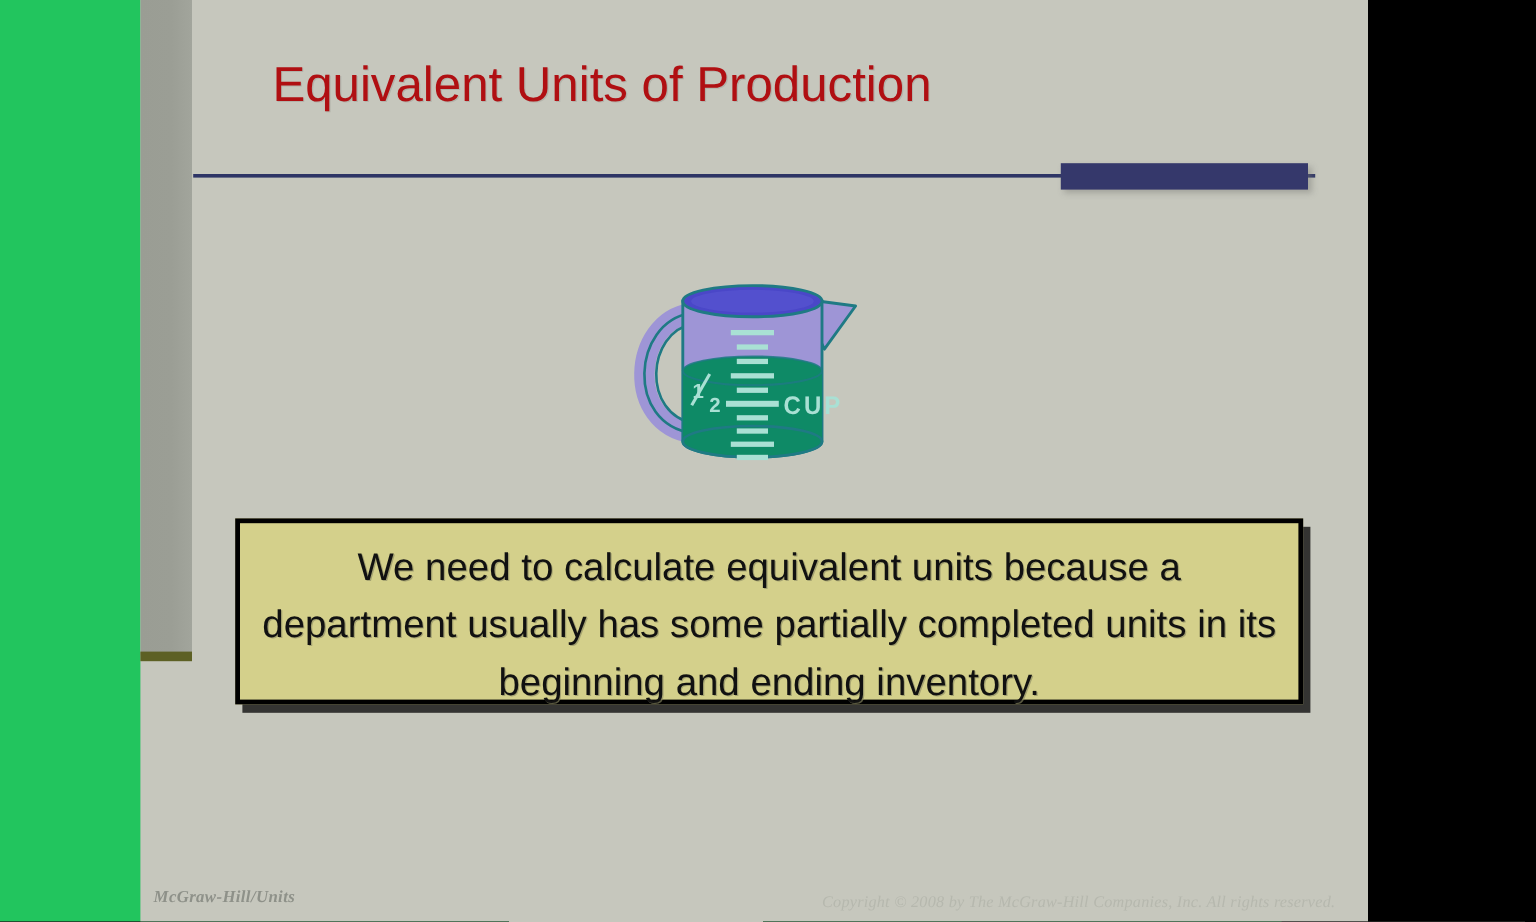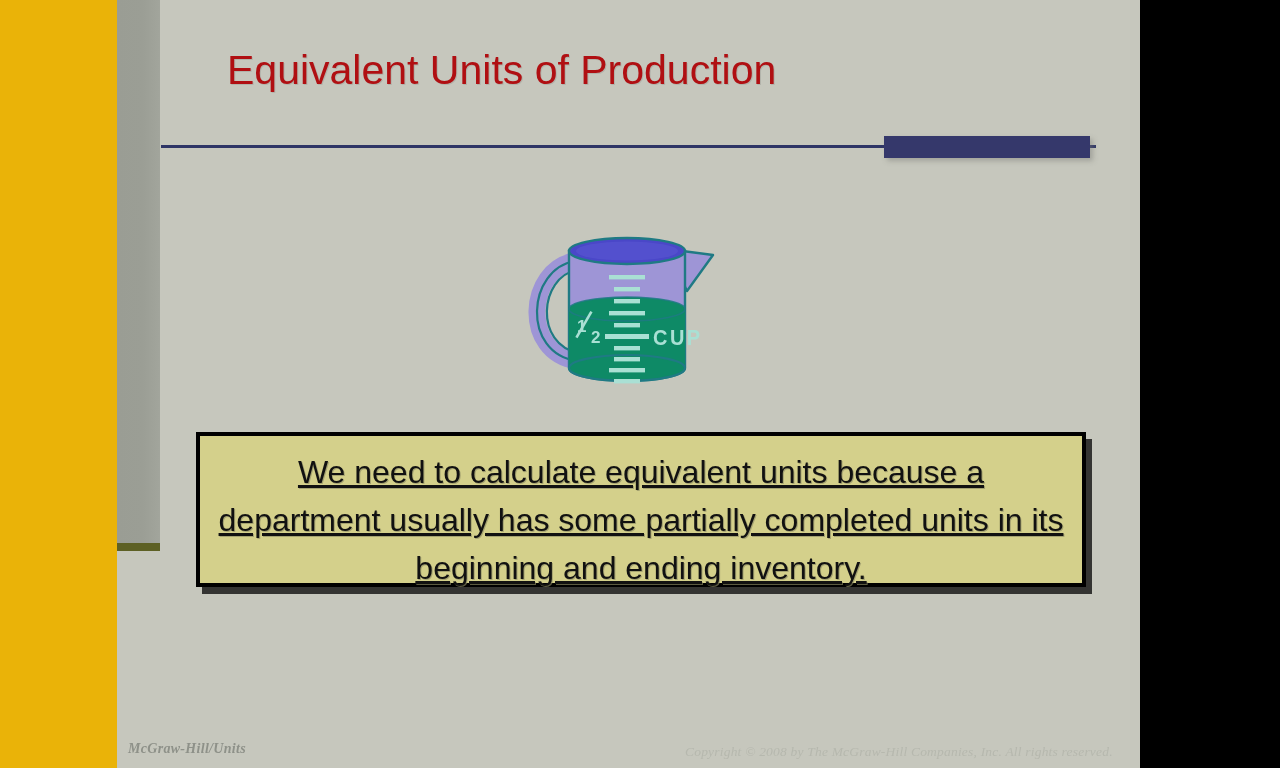--- a/index.html
+++ b/index.html
@@ -7,21 +7,21 @@
     padding: 0;
     background: #000000;
     width: 1280px;
     height: 768px;
     overflow: hidden;
   }
   #screen {
     position: relative;
     width: 1068px;
     height: 768px;
-    background: #eab308;
+    background: #22c55e;
     font-family: "Liberation Sans", sans-serif;
   }
 
   
   #slide {
     position: absolute;
     left: 117px;
     top: 0px;
     width: 1023px;
     height: 768px;
@@ -105,21 +105,20 @@
   .callout-text {
     position: absolute;
     left: 14px;
     top: 12px;
     width: 854px;
     text-align: center;
     font-size: 32px;
     line-height: 48px;
     color: #111111;
     text-shadow: 1px 1px 0 rgba(140,138,100,0.65);
-    text-decoration: underline;
   }
 
   
   .footer-left {
     position: absolute;
     left: 11px;
     top: 741px;
     font-family: "Liberation Serif", serif;
     font-style: italic;
     font-weight: bold;

